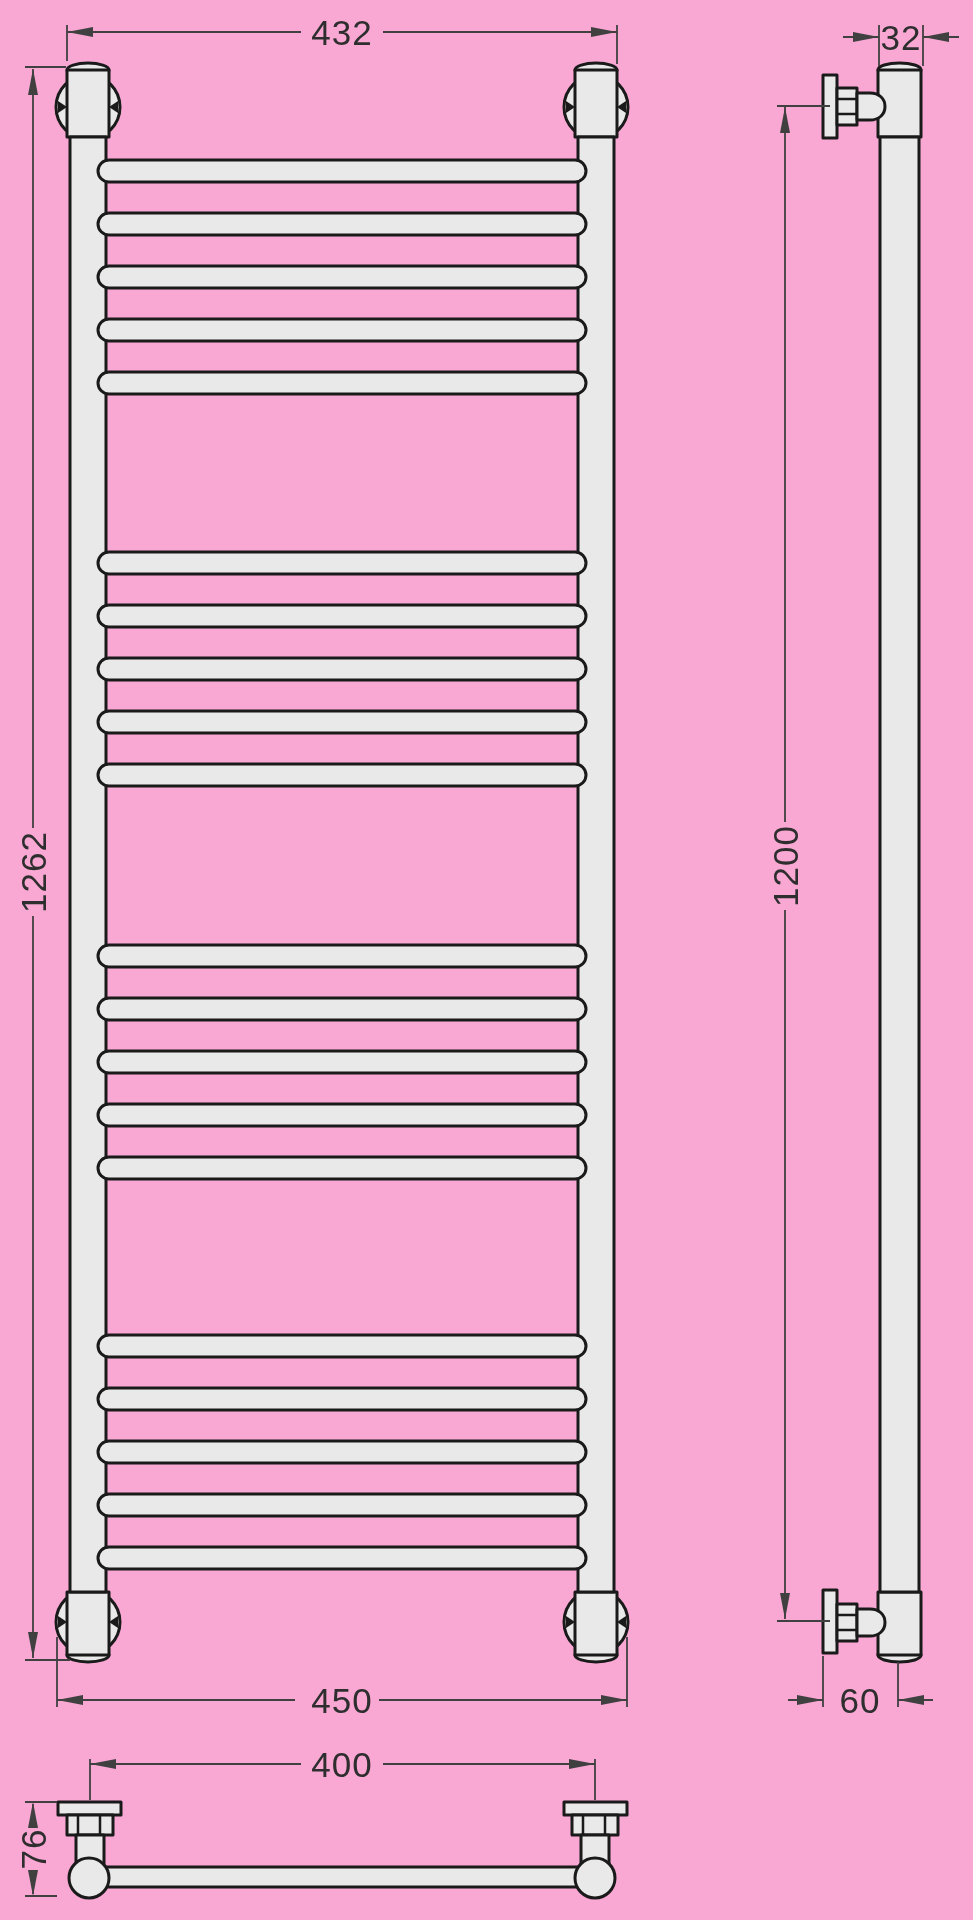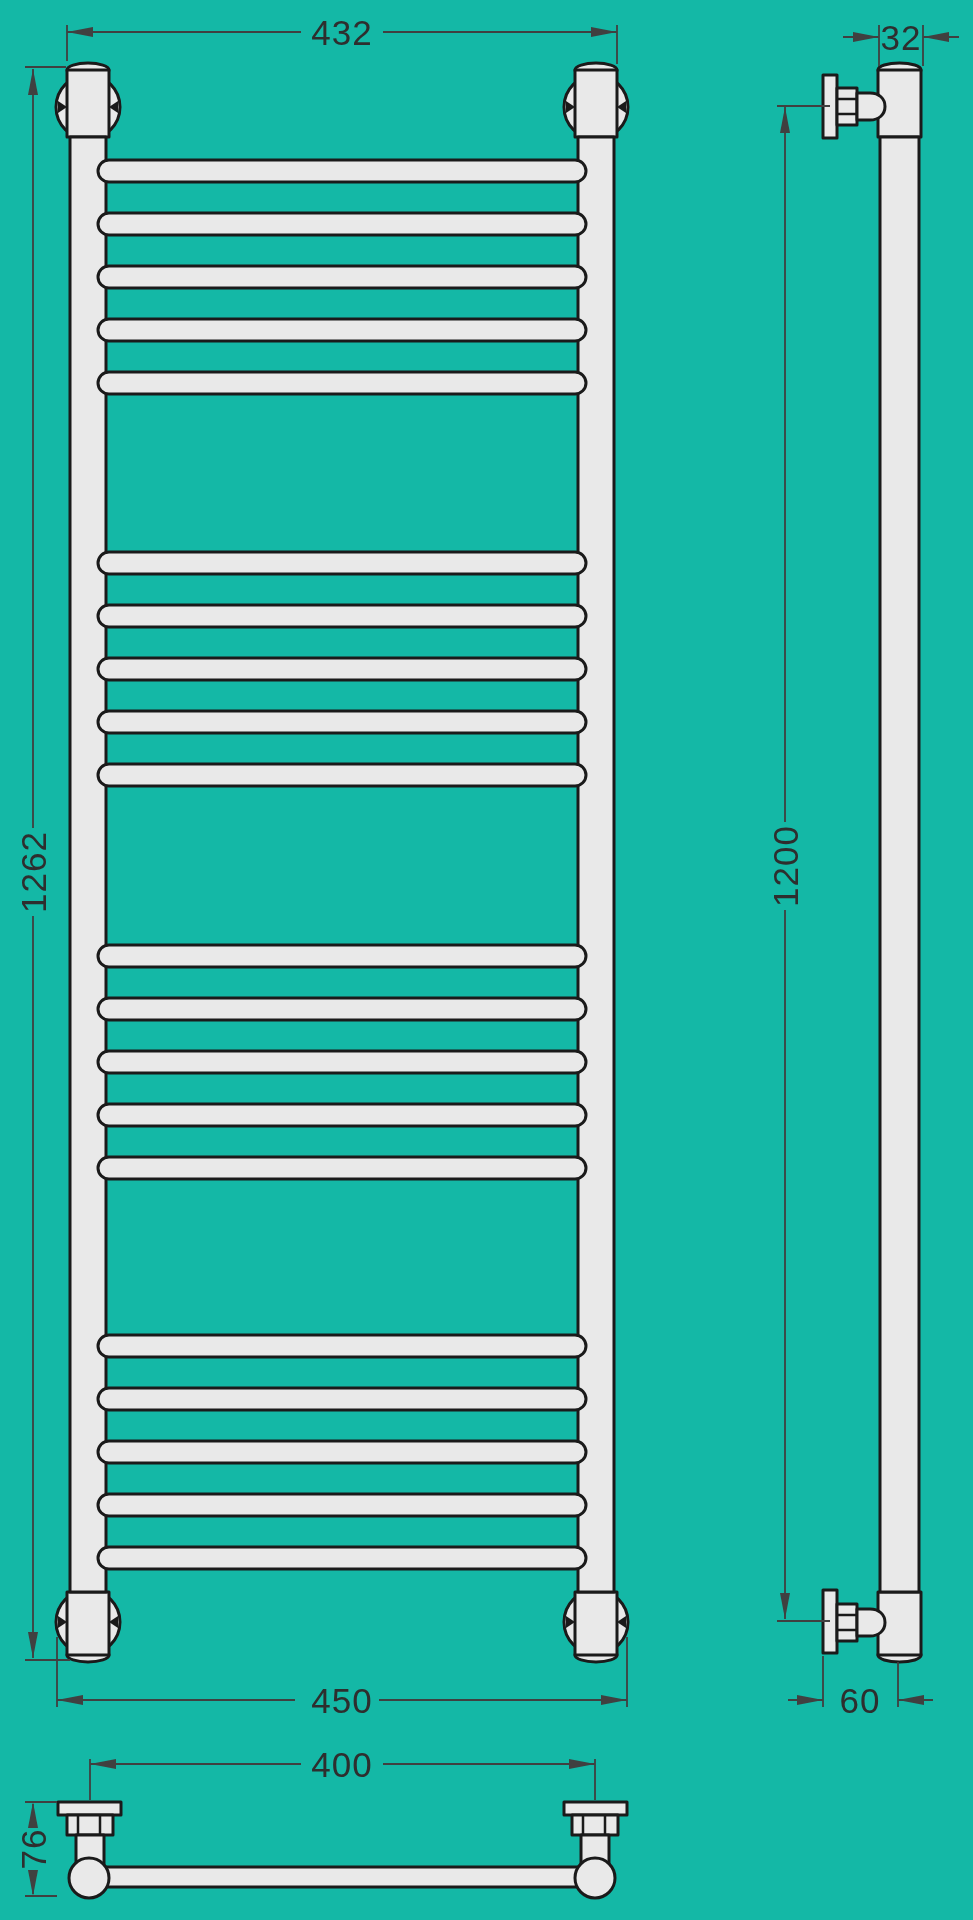--- a/index.html
+++ b/index.html
@@ -1,20 +1,20 @@
 <!DOCTYPE html>
 <html><head>
 <meta charset="utf-8">
 <style>
   html, body { margin: 0; padding: 0; background: #ffffff; }
   .page {
     position: relative;
     width: 973px;
     height: 1920px;
-    background: #14b8a6;
+    background: #f9a8d4;
     overflow: hidden;
     font-family: "Liberation Sans", "DejaVu Sans", sans-serif;
   }
   svg { display: block; }
 
   
   .part {
     fill: #e9e9e9;
     stroke: #1a1a1a;
     stroke-width: 3;

